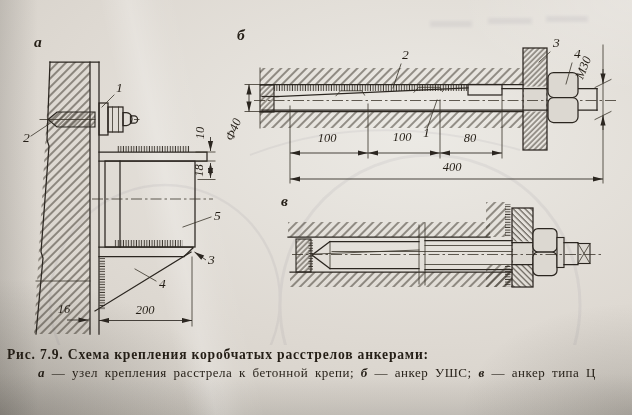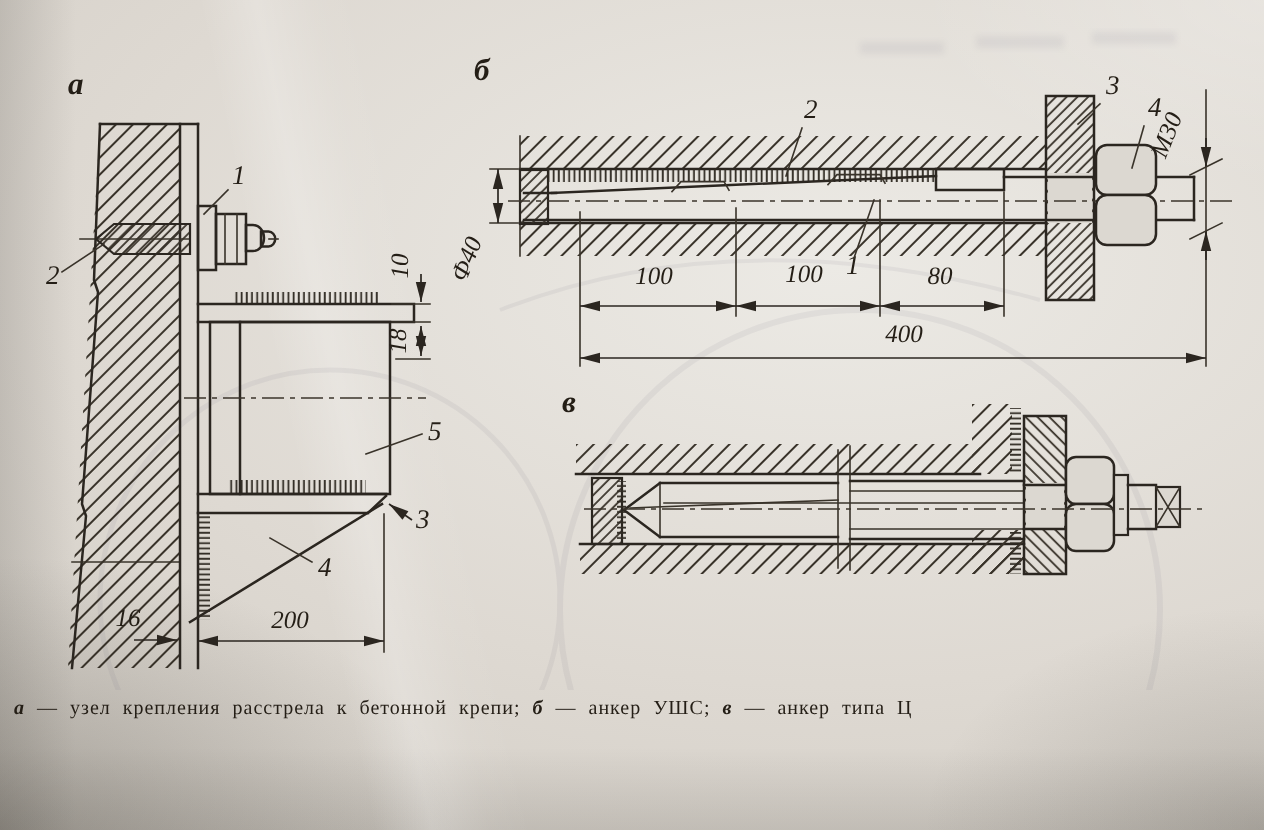--- a/index.html
+++ b/index.html
@@ -19,21 +19,21 @@
   svg text{fill:#241e16;font-family:"Liberation Serif",serif;font-style:italic;}
   .pl{font-size:15.5px;font-weight:700;}
   .cl{font-size:13.5px;}
   .dm{font-size:12.5px;}
   .s{stroke:#2b2620;stroke-width:1.25;fill:none;stroke-linecap:square;}
   .t{stroke:#39332a;stroke-width:.8;fill:none;stroke-linecap:square;}
   .d{stroke:#2b2620;stroke-width:.85;fill:none;}
   .cln{stroke:#3b352b;stroke-width:.8;fill:none;stroke-dasharray:11 3 2.5 3;}
   .caption{position:absolute;left:7px;top:347px;width:620px;color:#241e16;}
   .cap1{font-weight:700;font-size:13.6px;letter-spacing:.8px;white-space:pre-wrap;}
-  .cap2{font-size:10px;letter-spacing:.5px;word-spacing:3px;margin-top:2px;white-space:pre-wrap;}
+  .cap2{font-size:13px;letter-spacing:.5px;word-spacing:3px;margin-top:2px;white-space:pre-wrap;text-align:center;}
   .lkey{font-style:italic;font-weight:700;}
 </style>
 </head>
 <body>
 
 <div class="page">
 
 <svg width="632" height="345" viewBox="0 0 632 345">
   <defs>
     <marker id="arr" viewBox="0 0 11 6" refX="10.5" refY="3" markerWidth="11" markerHeight="6" markerUnits="userSpaceOnUse" orient="auto-start-reverse">
@@ -296,16 +296,17 @@
     <g>
       <path class="s" d="M564,242.5 H578 M564,264.5 H578" stroke-width="1.1"></path>
       <rect x="578" y="243.5" width="12" height="20" fill="#dcd8d1" stroke="#2b2620" stroke-width="1.1"></rect>
       <path class="t" d="M578,243.5 L590,263.5 M578,263.5 L590,243.5" stroke-width=".9"></path>
       <path class="cln" d="M292,254.5 H601"></path>
     </g>
   </g>
 </svg>
 
 <div class="caption">
+  <div class="cap1"><span>Рис. 7.9.</span> <span>Схема крепления коробчатых расстрелов анкерами:</span></div>
   <div class="cap2"><span><span class="lkey">а</span><span> — </span><span>узел крепления расстрела к бетонной крепи</span><span>; </span></span><span><span class="lkey">б</span><span> — </span><span>анкер УШС</span><span>; </span></span><span><span class="lkey">в</span><span> — </span><span>анкер типа Ц</span><span></span></span></div>
 </div>
 
 </div>
 
 </body></html>

